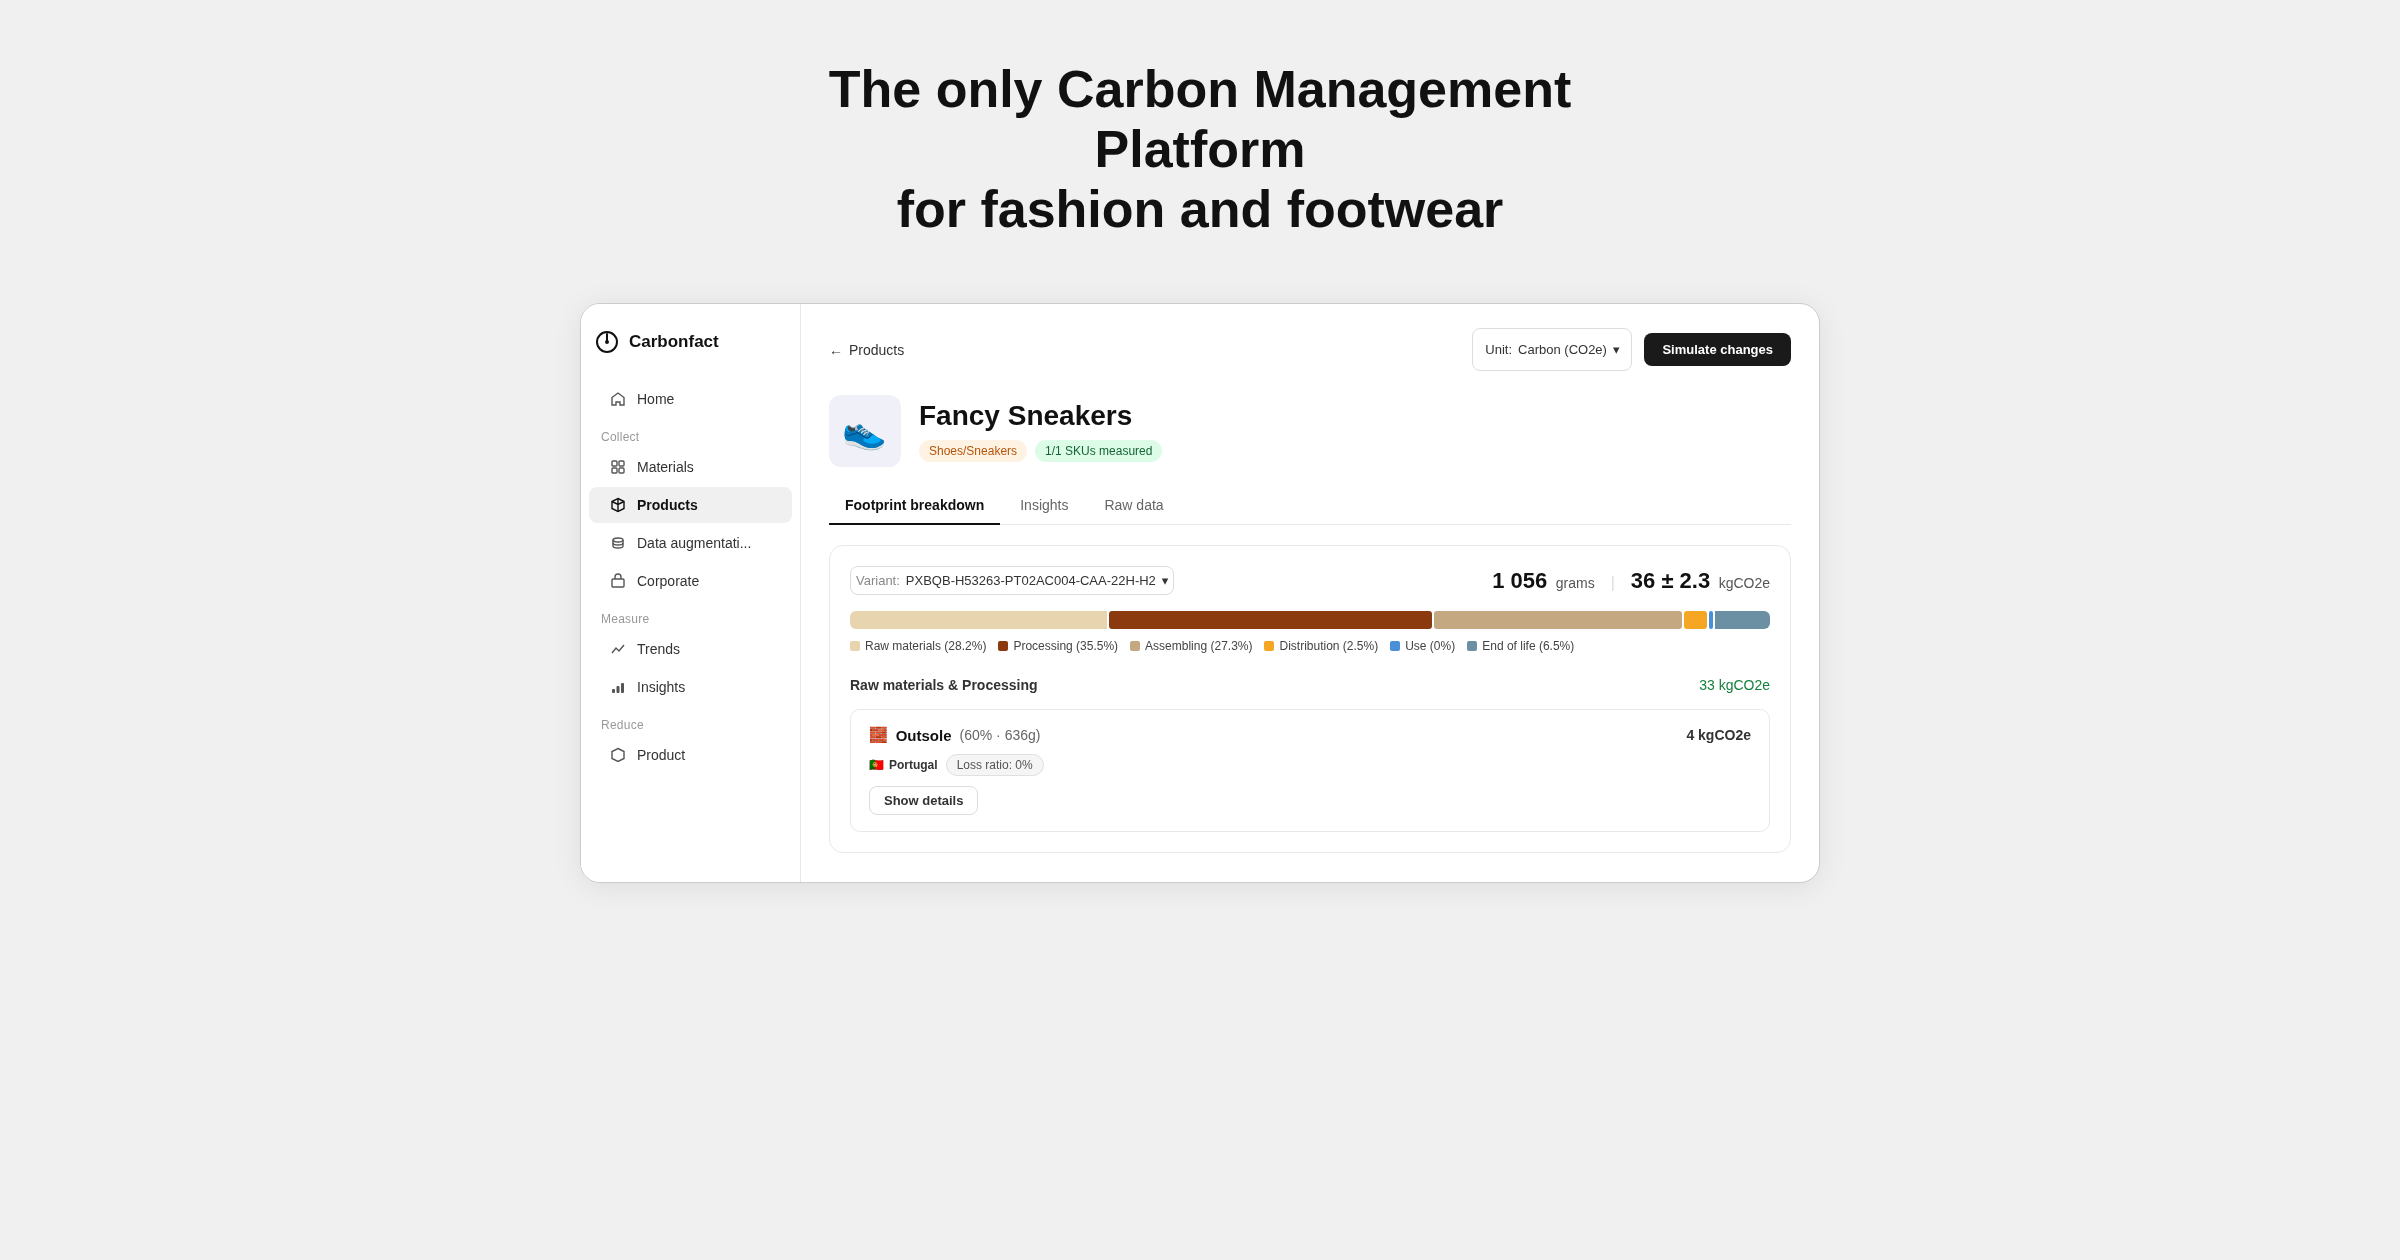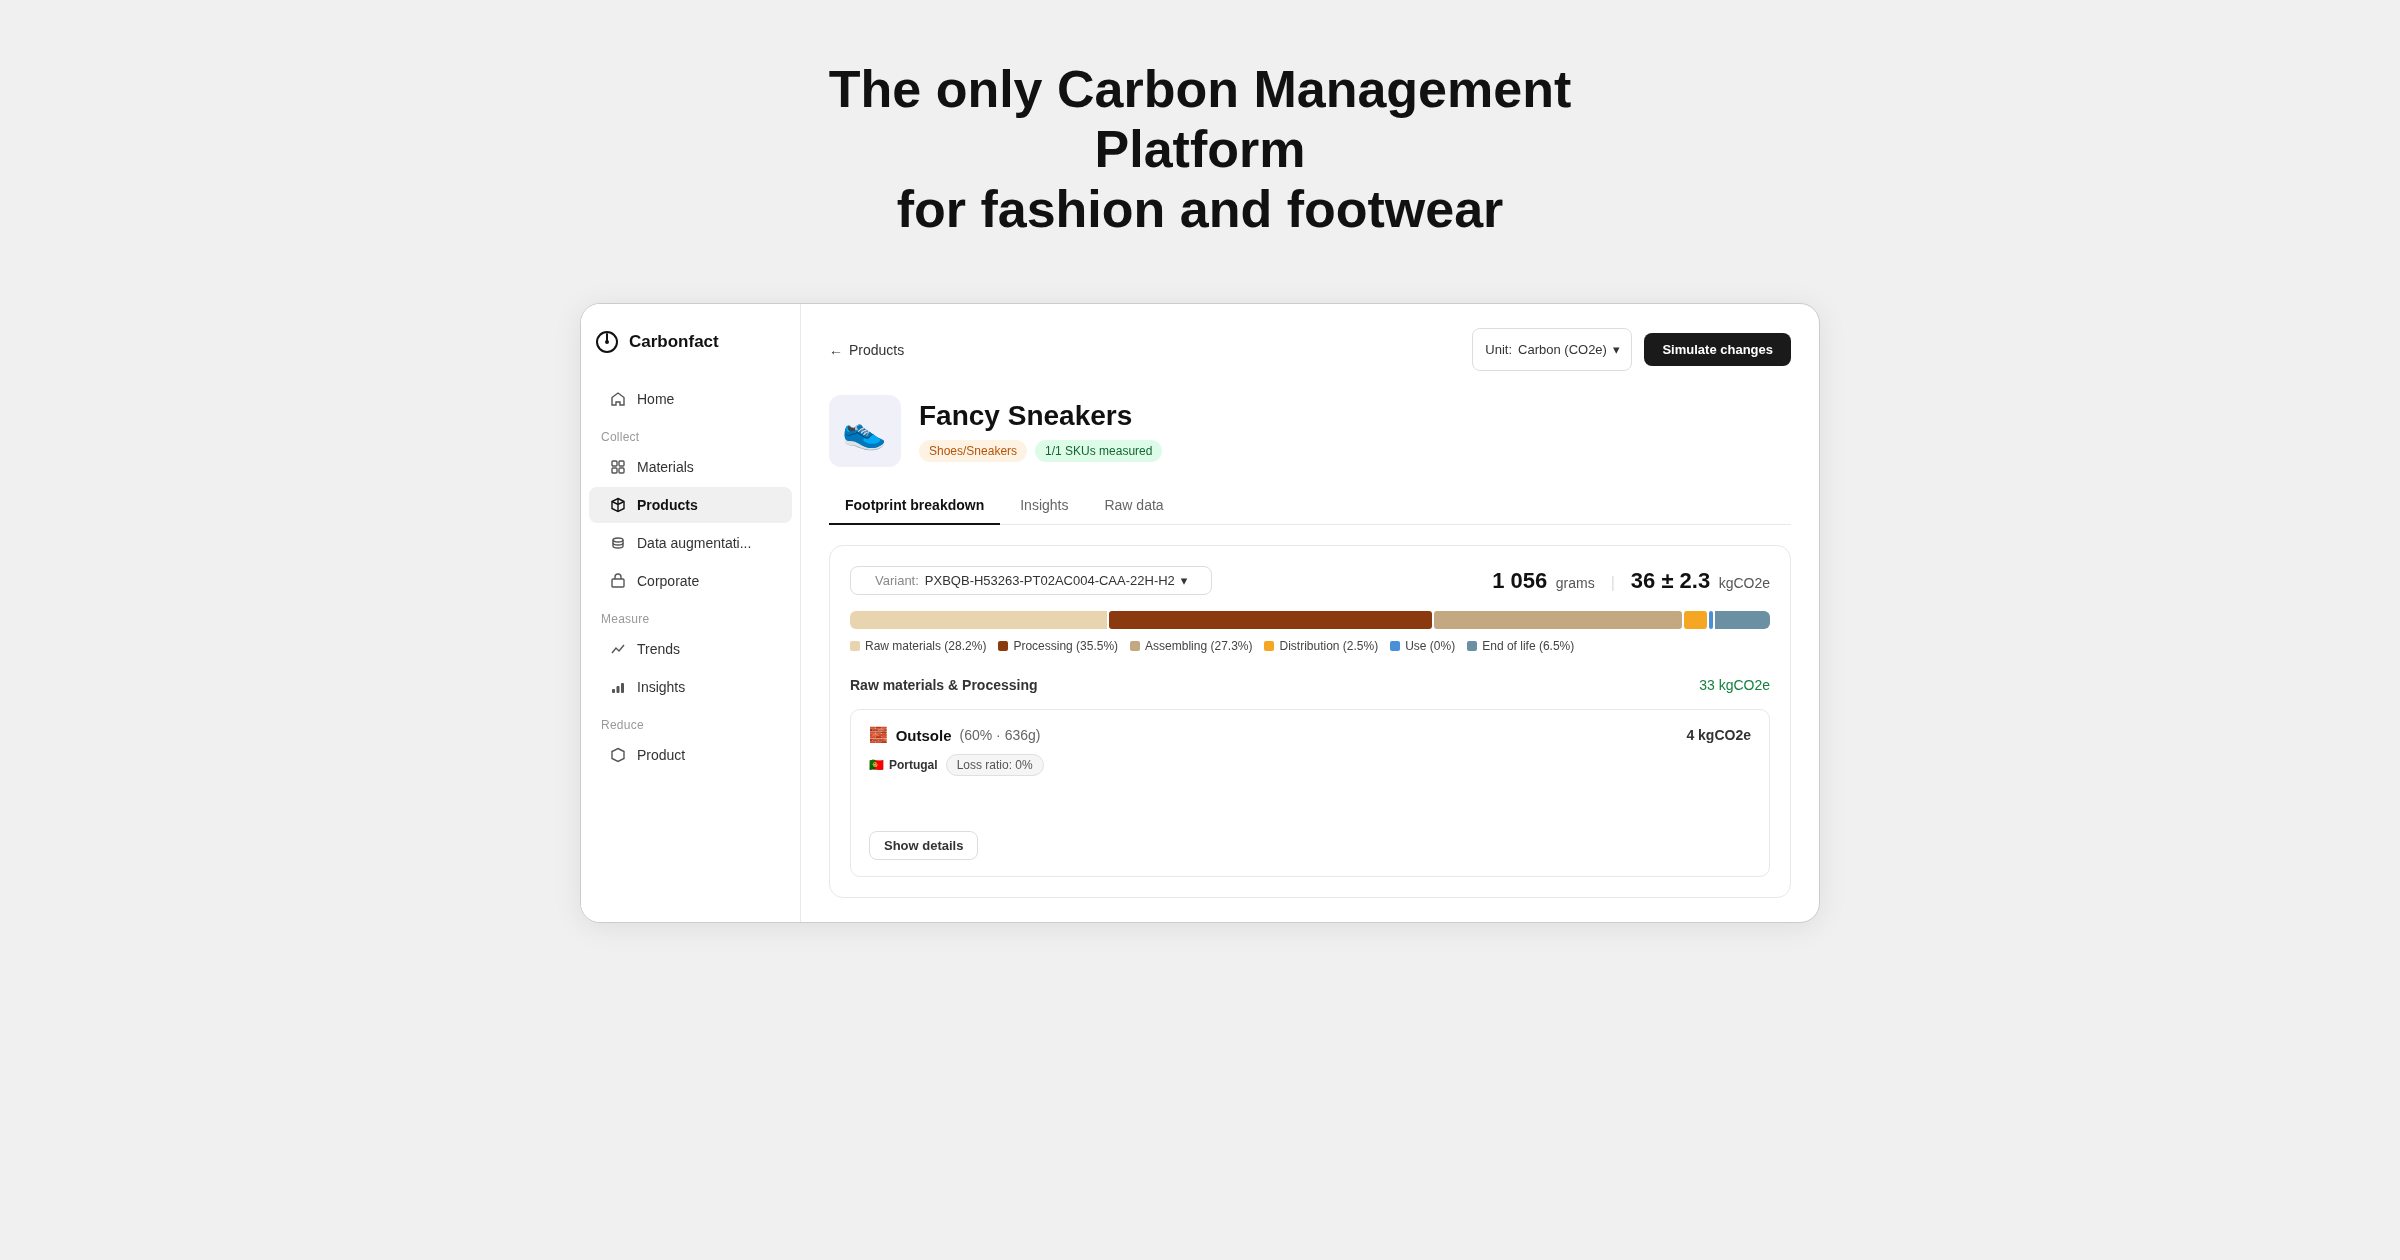--- a/index.html
+++ b/index.html
@@ -250,21 +250,21 @@
       justify-content: space-between;
       margin-bottom: 16px;
     }
 
     .variant-selector {
       display: flex;
       align-items: center;
       gap: 6px;
       border: 1px solid #ddd;
       border-radius: 8px;
-      padding: 6px 24px;
+      padding: 6px 5px;
       font-size: 13px;
       color: #333;
       cursor: pointer;
       background: #fff;
     }
 
     .variant-label {
       color: #888;
       font-size: 13px;
     }
@@ -387,21 +387,20 @@
 
     .show-details-btn {
       background: transparent;
       border: 1.5px solid #ddd;
       border-radius: 8px;
       padding: 6px 14px;
       font-size: 13px;
       font-weight: 600;
       color: #333;
       cursor: pointer;
-      margin-top: 45px;
     }
   </style>
 </head>
 <body>
 
 <div class="hero-section">
   <h1 class="hero-title">
     <span>The only Carbon Management Platform</span><br>
     <span>for fashion and footwear</span>
   </h1>

